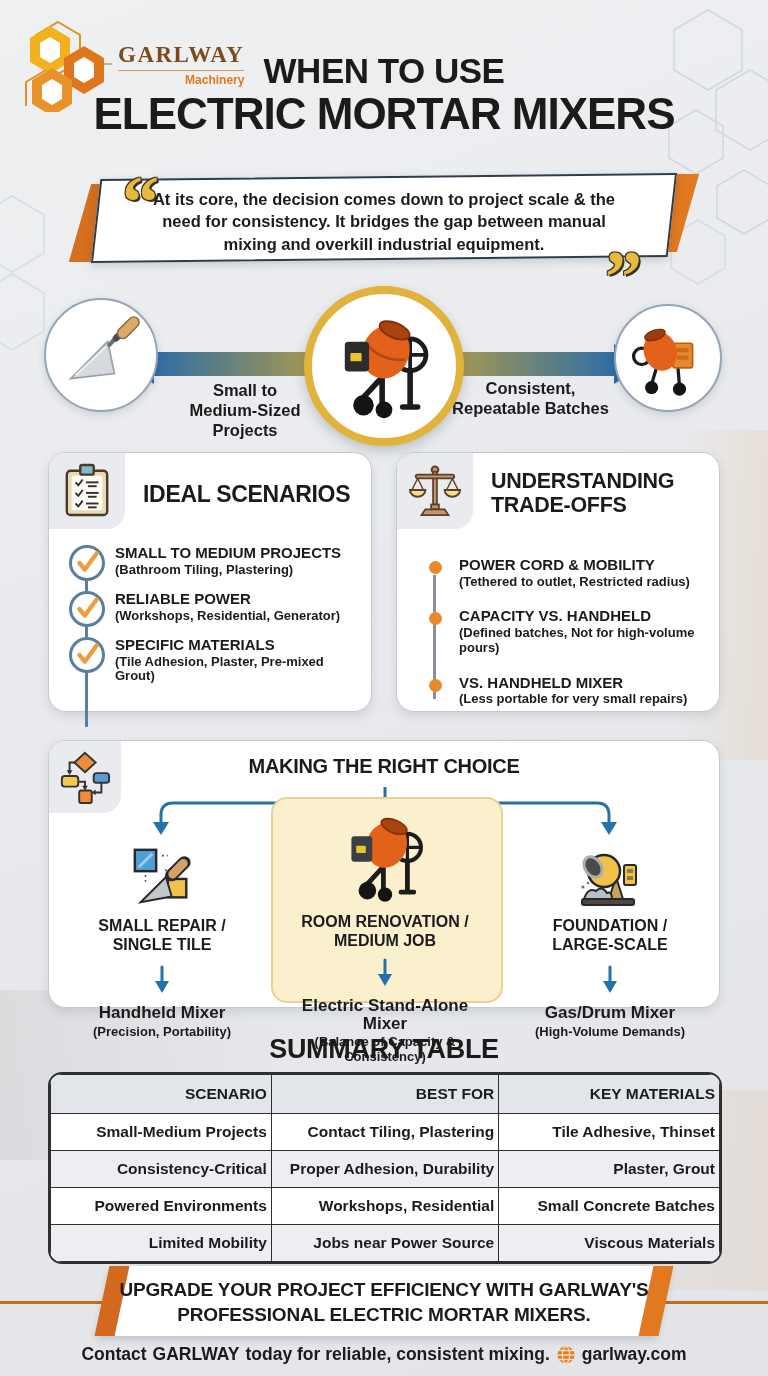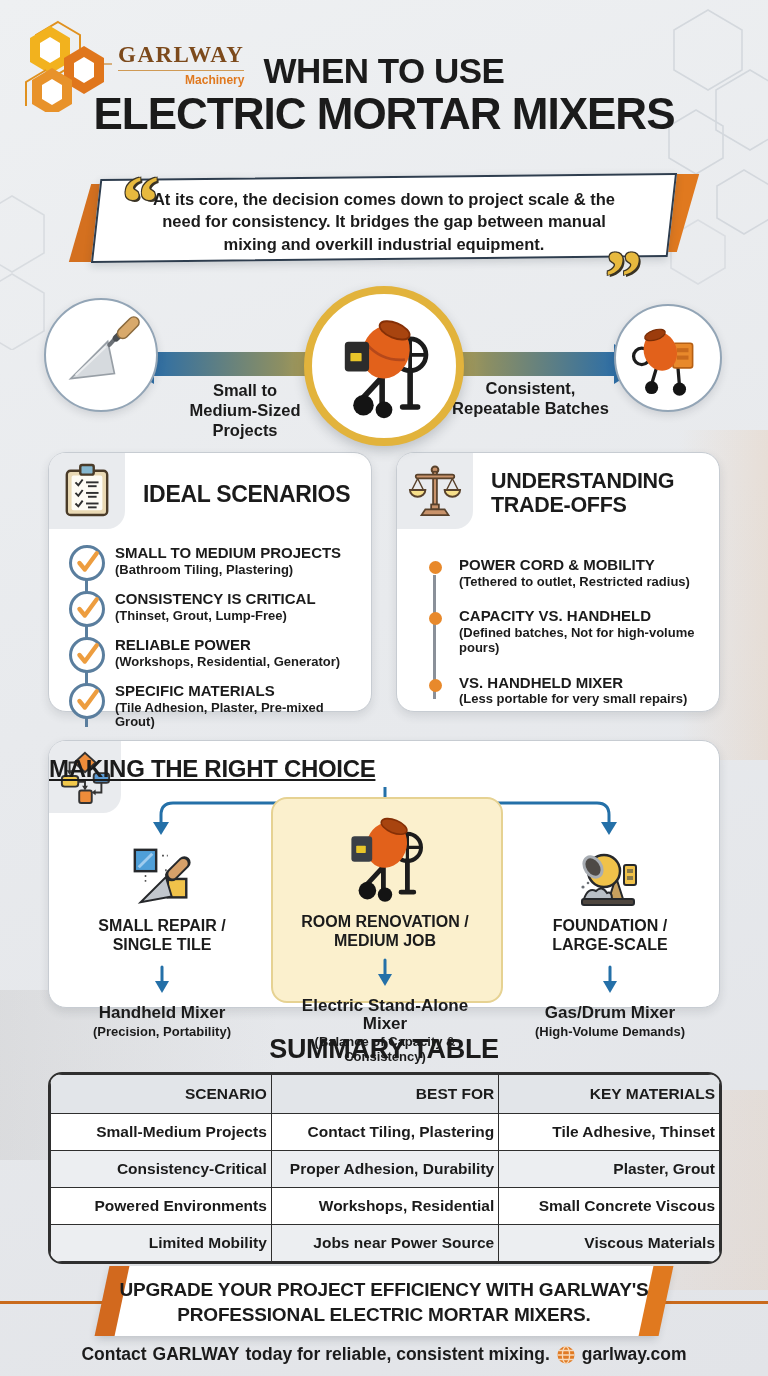--- a/index.html
+++ b/index.html
@@ -72,21 +72,21 @@
   .ideal-line{position:absolute;left:36px;top:108px;width:2.5px;height:166px;background:#5a7e9e;}
   .trade-line{position:absolute;left:36px;top:122px;width:2.5px;height:124px;background:#8a9099;}
   .dot-col{position:relative;width:14px;flex:0 0 14px;margin:4px 16px 0 12px;}
   .dot{width:13px;height:13px;border-radius:50%;background:#e8892b;position:relative;z-index:1;}
   .card-trade .item{margin-bottom:19px;}
 
   
   .choice{position:absolute;left:48px;top:740px;width:670px;height:266px;background:#fff;border:1.5px solid #c7ccd2;
           border-radius:18px;box-shadow:0 4px 10px rgba(40,50,60,.12);}
   .choice .icon-tile{width:72px;height:72px;}
-  .choice-title{position:absolute;top:14px;left:0;width:100%;font-size:24px;font-weight:800;letter-spacing:-.3px;text-decoration:underline;}
+  .choice-title{position:absolute;top:14px;left:0;width:100%;text-align:center;font-size:20px;font-weight:800;letter-spacing:-.3px;}
   .tree{position:absolute;top:46px;left:0;}
   .hibox{position:absolute;left:222px;top:56px;width:228px;height:202px;background:#fbf0cd;border:2px solid #e6d292;border-radius:16px;}
   .opt{position:absolute;width:210px;text-align:center;}
   .opt-0{left:8px;top:100px;}
   .opt-1{left:231px;top:64px;}
   .opt-2{left:456px;top:100px;}
   .opt .icon-box{height:72px;display:flex;align-items:center;justify-content:center;}
   .opt-1 .icon-box{height:104px;}
   .opt .scen{font-size:16px;font-weight:800;white-space:pre-line;line-height:1.18;margin-top:4px;}
   .opt .arr{margin:7px auto 5px;}
@@ -257,33 +257,20 @@
         <div class="check-col">
             <div class="check-circle">
           <svg width="26" height="26" viewBox="0 0 24 24">
                 <path d="M5 12 l5 6 L21 3" stroke="#ed9d3f" stroke-width="4" fill="none" stroke-linecap="round" stroke-linejoin="round"></path>
               </svg>
         </div>
           </div>
         <div class="item-text">
             <div class="h">SMALL TO MEDIUM PROJECTS</div>
         <div class="d">(Bathroom Tiling, Plastering)</div>
-          </div>
-      </div>
-      <div class="item">
-        <div class="check-col">
-            <div class="check-circle">
-          <svg width="26" height="26" viewBox="0 0 24 24">
-                <path d="M5 12 l5 6 L21 3" stroke="#ed9d3f" stroke-width="4" fill="none" stroke-linecap="round" stroke-linejoin="round"></path>
-              </svg>
-        </div>
-          </div>
-        <div class="item-text">
-            <div class="h">CONSISTENCY IS CRITICAL</div>
-        <div class="d">(Thinset, Grout, Lump-Free)</div>
           </div>
       </div>
       <div class="item">
         <div class="check-col">
             <div class="check-circle">
           <svg width="26" height="26" viewBox="0 0 24 24">
                 <path d="M5 12 l5 6 L21 3" stroke="#ed9d3f" stroke-width="4" fill="none" stroke-linecap="round" stroke-linejoin="round"></path>
               </svg>
         </div>
           </div>
@@ -481,21 +468,21 @@
           <td>Tile Adhesive, Thinset</td>
         </tr>
         <tr class="alt">
           <td>Consistency-Critical</td>
           <td>Proper Adhesion, Durability</td>
           <td>Plaster, Grout</td>
         </tr>
         <tr>
           <td>Powered Environments</td>
           <td>Workshops, Residential</td>
-          <td>Small Concrete Viscous</td>
+          <td>Small Concrete Batches</td>
         </tr>
         <tr class="alt">
           <td>Limited Mobility</td>
           <td>Jobs near Power Source</td>
           <td>Viscous Materials</td>
         </tr>
       </tbody>
     </table>
   </div>
 

